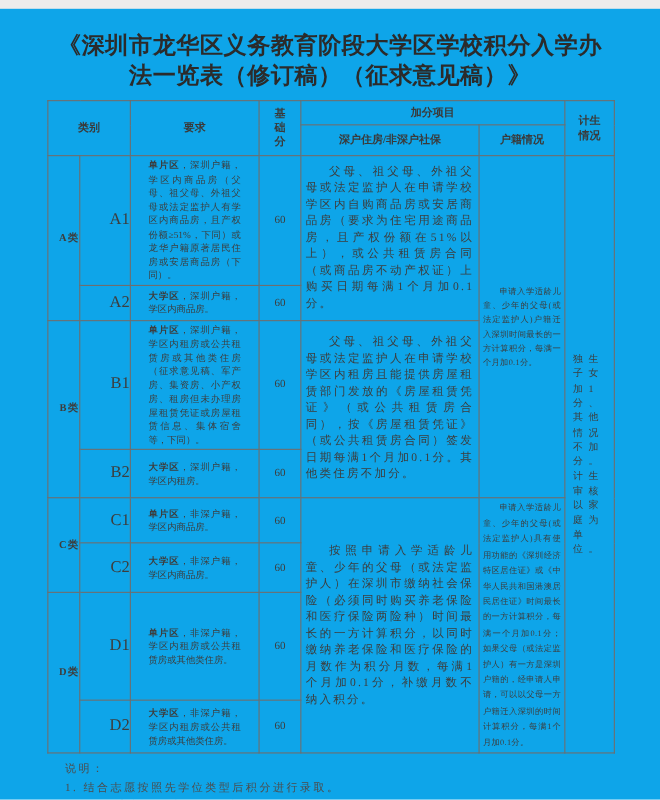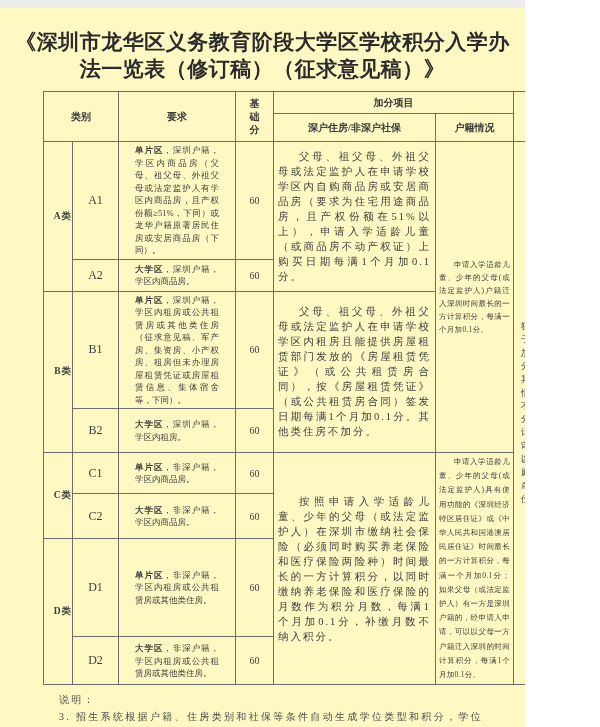--- a/index.html
+++ b/index.html
@@ -1,21 +1,21 @@
 <!DOCTYPE html>
 <html><head>
 <meta charset="utf-8">
 <style>
   * { margin: 0; padding: 0; box-sizing: border-box; }
   html, body { background: #fff; }
   .page {
     position: relative;
-    width: 525px;
+    width: 600px;
     height: 727px;
-    background: #fef9c3;
+    background: #0ea5e9;
     font-family: "Liberation Serif", "DejaVu Serif", serif;
     color: #3d3d3d;
     overflow: hidden;
   }
   .top-strip {
     position: absolute;
     top: 0; left: 0;
     width: 100%; height: 8px;
     background: #ececec;
   }
@@ -51,23 +51,23 @@
   .hdr .narrow-v { width: 13px; margin: 0 auto; }
   .hdr .narrow-2 { width: 24px; margin: 0 auto; }
   .cat-cell {
     text-align: right;
     vertical-align: middle;
     font-weight: 600;
     font-size: 9.5px;
     letter-spacing: 1px;
   }
   .code-cell {
-    text-align: center;
-    vertical-align: middle;
-    font-size: 12px;
+    text-align: right;
+    vertical-align: middle;
+    font-size: 15px;
   }
   .req-cell {
     vertical-align: middle;
     padding: 2px 16px;
     font-size: 8.5px;
     line-height: 12.5px;
     text-align: justify;
   }
   .req-cell b { font-weight: 700; }
   .base-cell {
@@ -150,21 +150,21 @@
         <td class="hdr">深户住房/非深户社保</td>
         <td class="hdr">户籍情况</td>
       </tr>
 
       <tr style="height:89px">
         <td class="cat-cell" rowspan="2">A类</td>
         <td class="code-cell">A1</td>
         <td class="req-cell"><b>单片区</b><span>，深圳户籍，学区内商品房（父母、祖父母、外祖父母或法定监护人有学区内商品房，且产权份额≥51%，下同）或龙华户籍原著居民住房或安居商品房（下同）。</span></td>
         <td class="base-cell">60</td>
         <td class="bonus-cell" rowspan="2">
-            <p>父母、祖父母、外祖父母或法定监护人在申请学校学区内自购商品房或安居商品房（要求为住宅用途商品房，且产权份额在51%以上），申请入学适龄儿童（或商品房不动产权证）上购买日期每满1个月加0.1分。</p>
+            <p>父母、祖父母、外祖父母或法定监护人在申请学校学区内自购商品房或安居商品房（要求为住宅用途商品房，且产权份额在51%以上），或公共租赁房合同（或商品房不动产权证）上购买日期每满1个月加0.1分。</p>
           </td>
         <td class="hukou-cell hukou-ab" rowspan="4">
             <p>申请入学适龄儿童、少年的父母(或法定监护人)户籍迁入深圳时间最长的一方计算积分，每满一个月加0.1分。</p>
           </td>
         <td class="jisheng-cell" rowspan="8">
           <div class="vwrap">独生子女加1分、其他情况不加分。计生审核以家庭为单位。</div>
         </td>
       </tr>
 
       <tr style="height:32px">
@@ -218,16 +218,17 @@
       <tr style="height:48px">
         <td class="code-cell">D2</td>
         <td class="req-cell"><b>大学区</b><span>，非深户籍，学区内租房或公共租赁房或其他类住房。</span></td>
         <td class="base-cell">60</td>
       </tr>
     </tbody>
   </table>
 
   <div class="notes">
     <p>说明：</p>
+    <p>1. 结合志愿按照先学位类型后积分进行录取。</p>
     <p>3. 招生系统根据户籍、住房类别和社保等条件自动生成学位类型和积分，学位申请材料经“市政府政务服务数据管理平台”数据资源库后台比对和审核后，其学位类型和积分正式有效。</p>
 
   </div>
 </div>
 
 </body></html>

